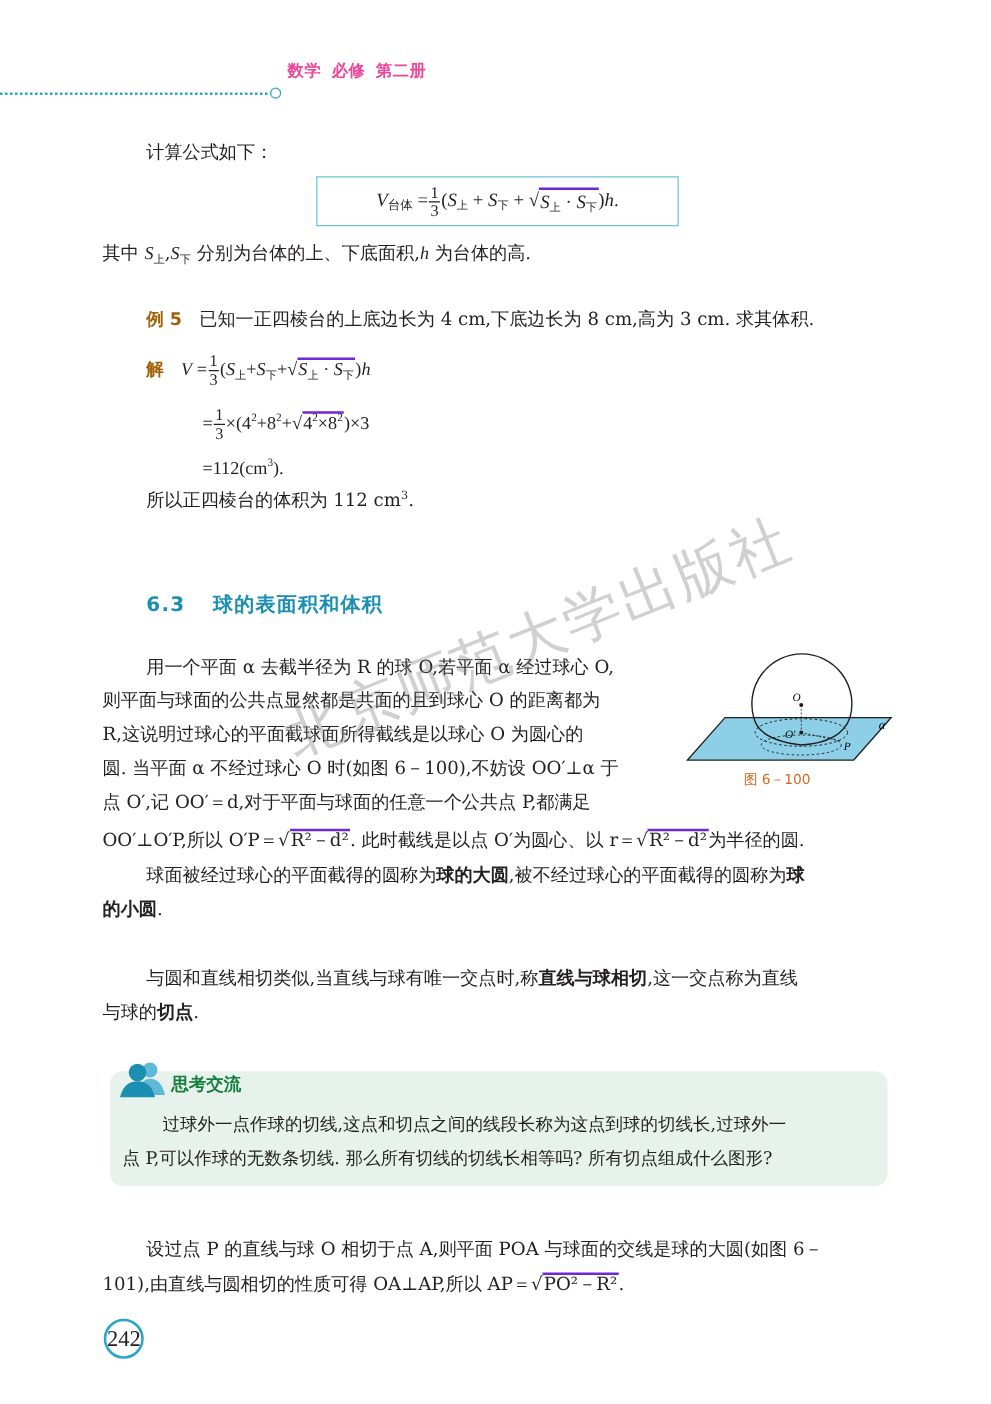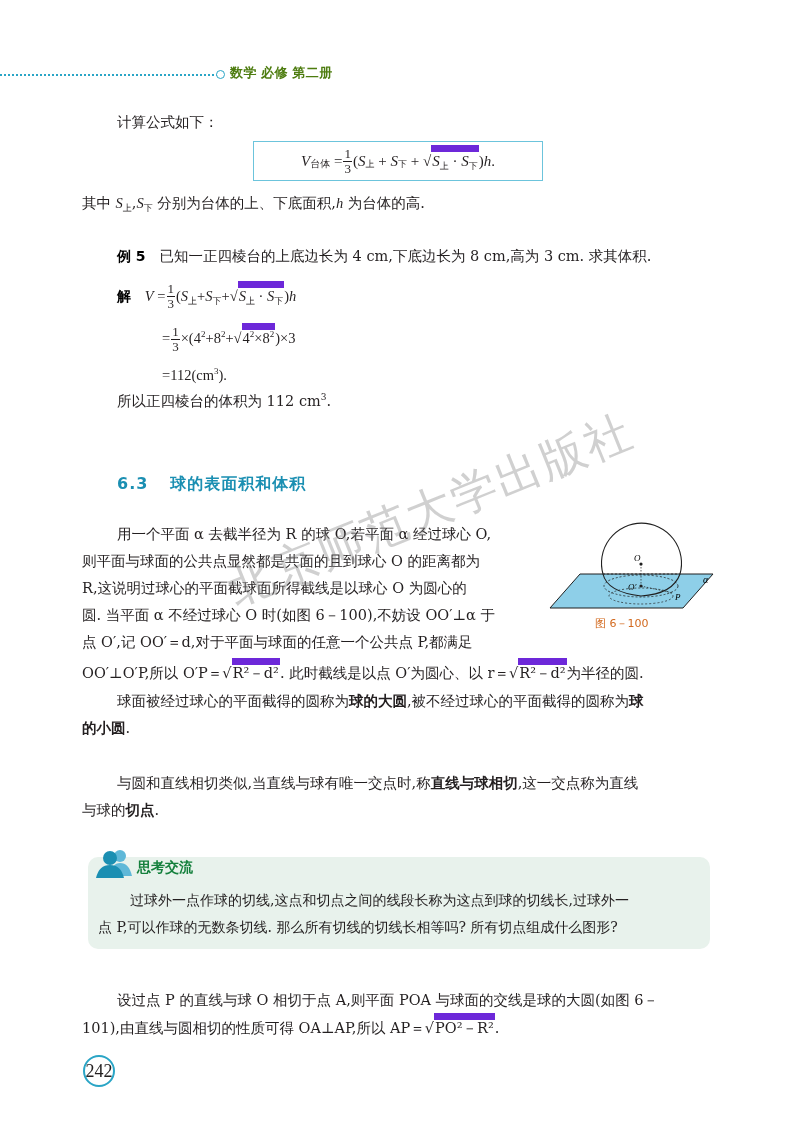--- a/index.html
+++ b/index.html
@@ -11,30 +11,30 @@
   .abs { position: absolute; }
   .txt { font-size: 14.5px; line-height: 20px; white-space: nowrap; }
   .m { font-family: "Liberation Serif", "DejaVu Serif", serif; font-style: italic; }
   .r { font-family: "Liberation Serif", "DejaVu Serif", serif; }
   .sub { font-size: 9px; position: relative; top: 3px; font-style: normal; }
   .sup { font-size: 9px; position: relative; top: -6px; font-style: normal; }
   .frac { display: inline-block; vertical-align: middle; text-align: center; font-size: 13px; line-height: 14px; margin: 0 1px; }
   .frac .num { display: block; border-bottom: 1px solid #231f20; padding: 0 1px; }
   .frac .den { display: block; }
   .sqrt { display: inline-block; }
-  .sqrt .rad { border-top: 7px solid #6d28d9; padding: 0 1px; }
+  .sqrt .rad { border-top: 2px solid #6d28d9; padding: 0 1px; }
   .bold { font-weight: bold; font-family: "DejaVu Sans", "Liberation Sans", sans-serif; }
 
   .header-line { left: 0; top: 74px; width: 218px; border-top: 2px dotted #2aa5c6; }
   .header-dot { left: 216px; top: 70px; width: 7px; height: 7px; border: 1.5px solid #2aa5c6; border-radius: 50%; background: #fff; }
-  .header-title { left: 230px; top: 64px; font-family: Liberation Sans, sans-serif; font-weight: bold; font-size: 13px; color: #4d7c0f; letter-spacing: 0.5px; }
+  .header-title { left: 230px; top: 48px; font-family: Liberation Mono, monospace; font-weight: bold; font-size: 13px; color: #ec4899; letter-spacing: 0.5px; }
 
   .formula-box { left: 253px; top: 141px; width: 288px; height: 38px; border: 1.5px solid #6cc4dc; display: flex; align-items: center; justify-content: center; font-size: 15px; }
 
-  .example-label { color: #000000; font-weight: bold; font-family: "DejaVu Sans", "Liberation Sans", sans-serif; font-size: 14px; margin-top: 39px; }
+  .example-label { color: #a16207; font-weight: bold; font-family: "DejaVu Sans", "Liberation Sans", sans-serif; font-size: 14px; margin-top: 39px; }
 
   .section-heading { left: 117px; top: 474px; font-family: "DejaVu Sans", "Liberation Sans", sans-serif; font-weight: bold; font-size: 16px; color: #1b8fb2; letter-spacing: 1px; }
   .section-heading .num { margin-right: 22px; }
 
   .watermark { left: 230px; top: 560px; font-family: "DejaVu Serif", serif; font-size: 46px; color: rgba(120,120,120,0.35); transform: rotate(-22deg); transform-origin: left center; white-space: nowrap; letter-spacing: 2px; pointer-events: none; }
 
   .figure { left: 545px; top: 520px; width: 170px; height: 110px; }
   .fig-caption { left: 595px; top: 616px; font-family: "DejaVu Sans", "Liberation Sans", sans-serif; font-size: 11px; color: #d2691e; }
 
   .think-box { left: 88px; top: 857px; width: 622px; height: 92px; background: #e8f2ec; border-radius: 10px; }

